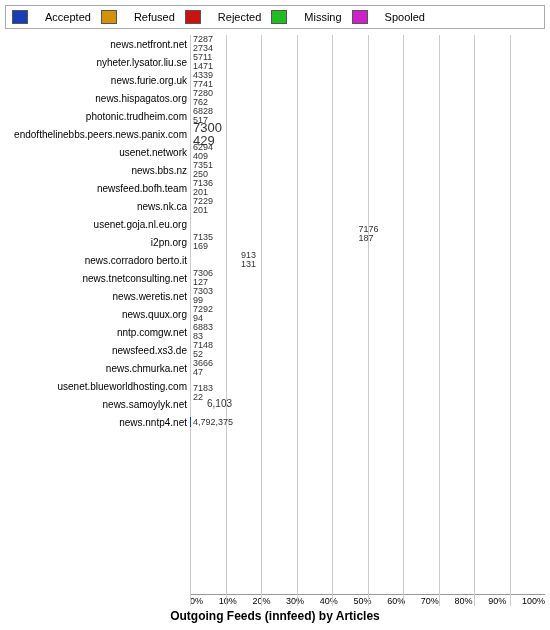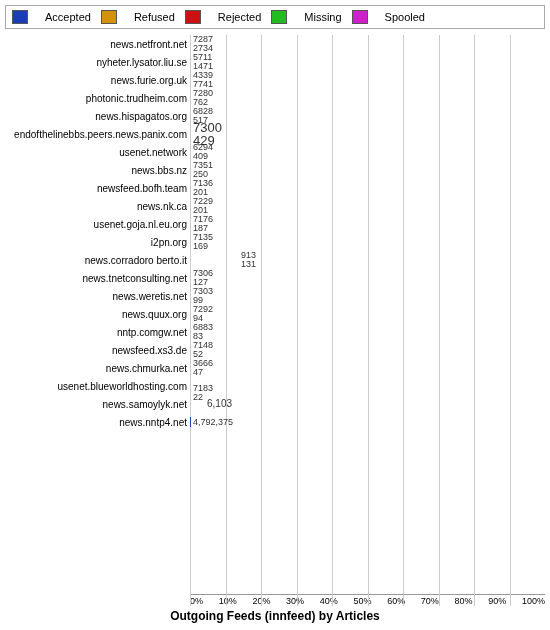--- a/index.html
+++ b/index.html
@@ -113,22 +113,22 @@
         <span>Spooled</span>
       </div>
     </div>
 
   <div style="display:flex;flex-direction:row;flex:1;overflow:hidden;">
 
     <div class="y-labels" id="y-labels">
     <div class="y-label-row">news.netfront.net</div>
         <div class="y-label-row">nyheter.lysator.liu.se</div>
         <div class="y-label-row">news.furie.org.uk</div>
+        <div class="y-label-row">news.hispagatos.org</div>
         <div class="y-label-row">photonic.trudheim.com</div>
-        <div class="y-label-row">news.hispagatos.org</div>
         <div class="y-label-row">endofthelinebbs.peers.news.panix.com</div>
         <div class="y-label-row">usenet.network</div>
         <div class="y-label-row">news.bbs.nz</div>
         <div class="y-label-row">newsfeed.bofh.team</div>
         <div class="y-label-row">news.nk.ca</div>
         <div class="y-label-row">usenet.goja.nl.eu.org</div>
         <div class="y-label-row">i2pn.org</div>
         <div class="y-label-row">news.corradoro berto.it</div>
         <div class="y-label-row">news.tnetconsulting.net</div>
         <div class="y-label-row">news.weretis.net</div>
@@ -241,21 +241,21 @@
           <div class="bar-row">
             <div style="display: flex; align-items: center; width: 100%; height: 18px;">
               <div style="display: flex; height: 10px; align-items: stretch; min-width: 1px;">
                 <span class="bar-segment" style="width: 0.150844%; background: rgb(26, 62, 181); display: inline-block; height: 10px;"></span>
                 <span class="bar-segment" style="width: 0.0041941%; background: rgb(212, 146, 10); display: inline-block; height: 10px;"></span>
               </div>
               <span style="font-size: 9px; margin-left: 2px; color: rgb(51, 51, 51); white-space: nowrap; line-height: 1;">7229<br>201</span>
             </div>
           </div>
           <div class="bar-row">
-            <div style="display: flex; align-items: center; width: 100%; height: 18px;">
+            <div style="display: flex; align-items: center; width: 100%; height: 18px; flex-direction: column;">
               <div style="display: flex; height: 10px; align-items: stretch; min-width: 1px;">
                 <span class="bar-segment" style="width: 0.149738%; background: rgb(26, 62, 181); display: inline-block; height: 10px;"></span>
                 <span class="bar-segment" style="width: 0.003902%; background: rgb(212, 146, 10); display: inline-block; height: 10px;"></span>
               </div>
               <span style="font-size: 9px; margin-left: 2px; color: rgb(51, 51, 51); white-space: nowrap; line-height: 1;">7176<br>187</span>
             </div>
           </div>
           <div class="bar-row">
             <div style="display: flex; align-items: center; width: 100%; height: 18px;">
               <div style="display: flex; height: 10px; align-items: stretch; min-width: 1px;">

